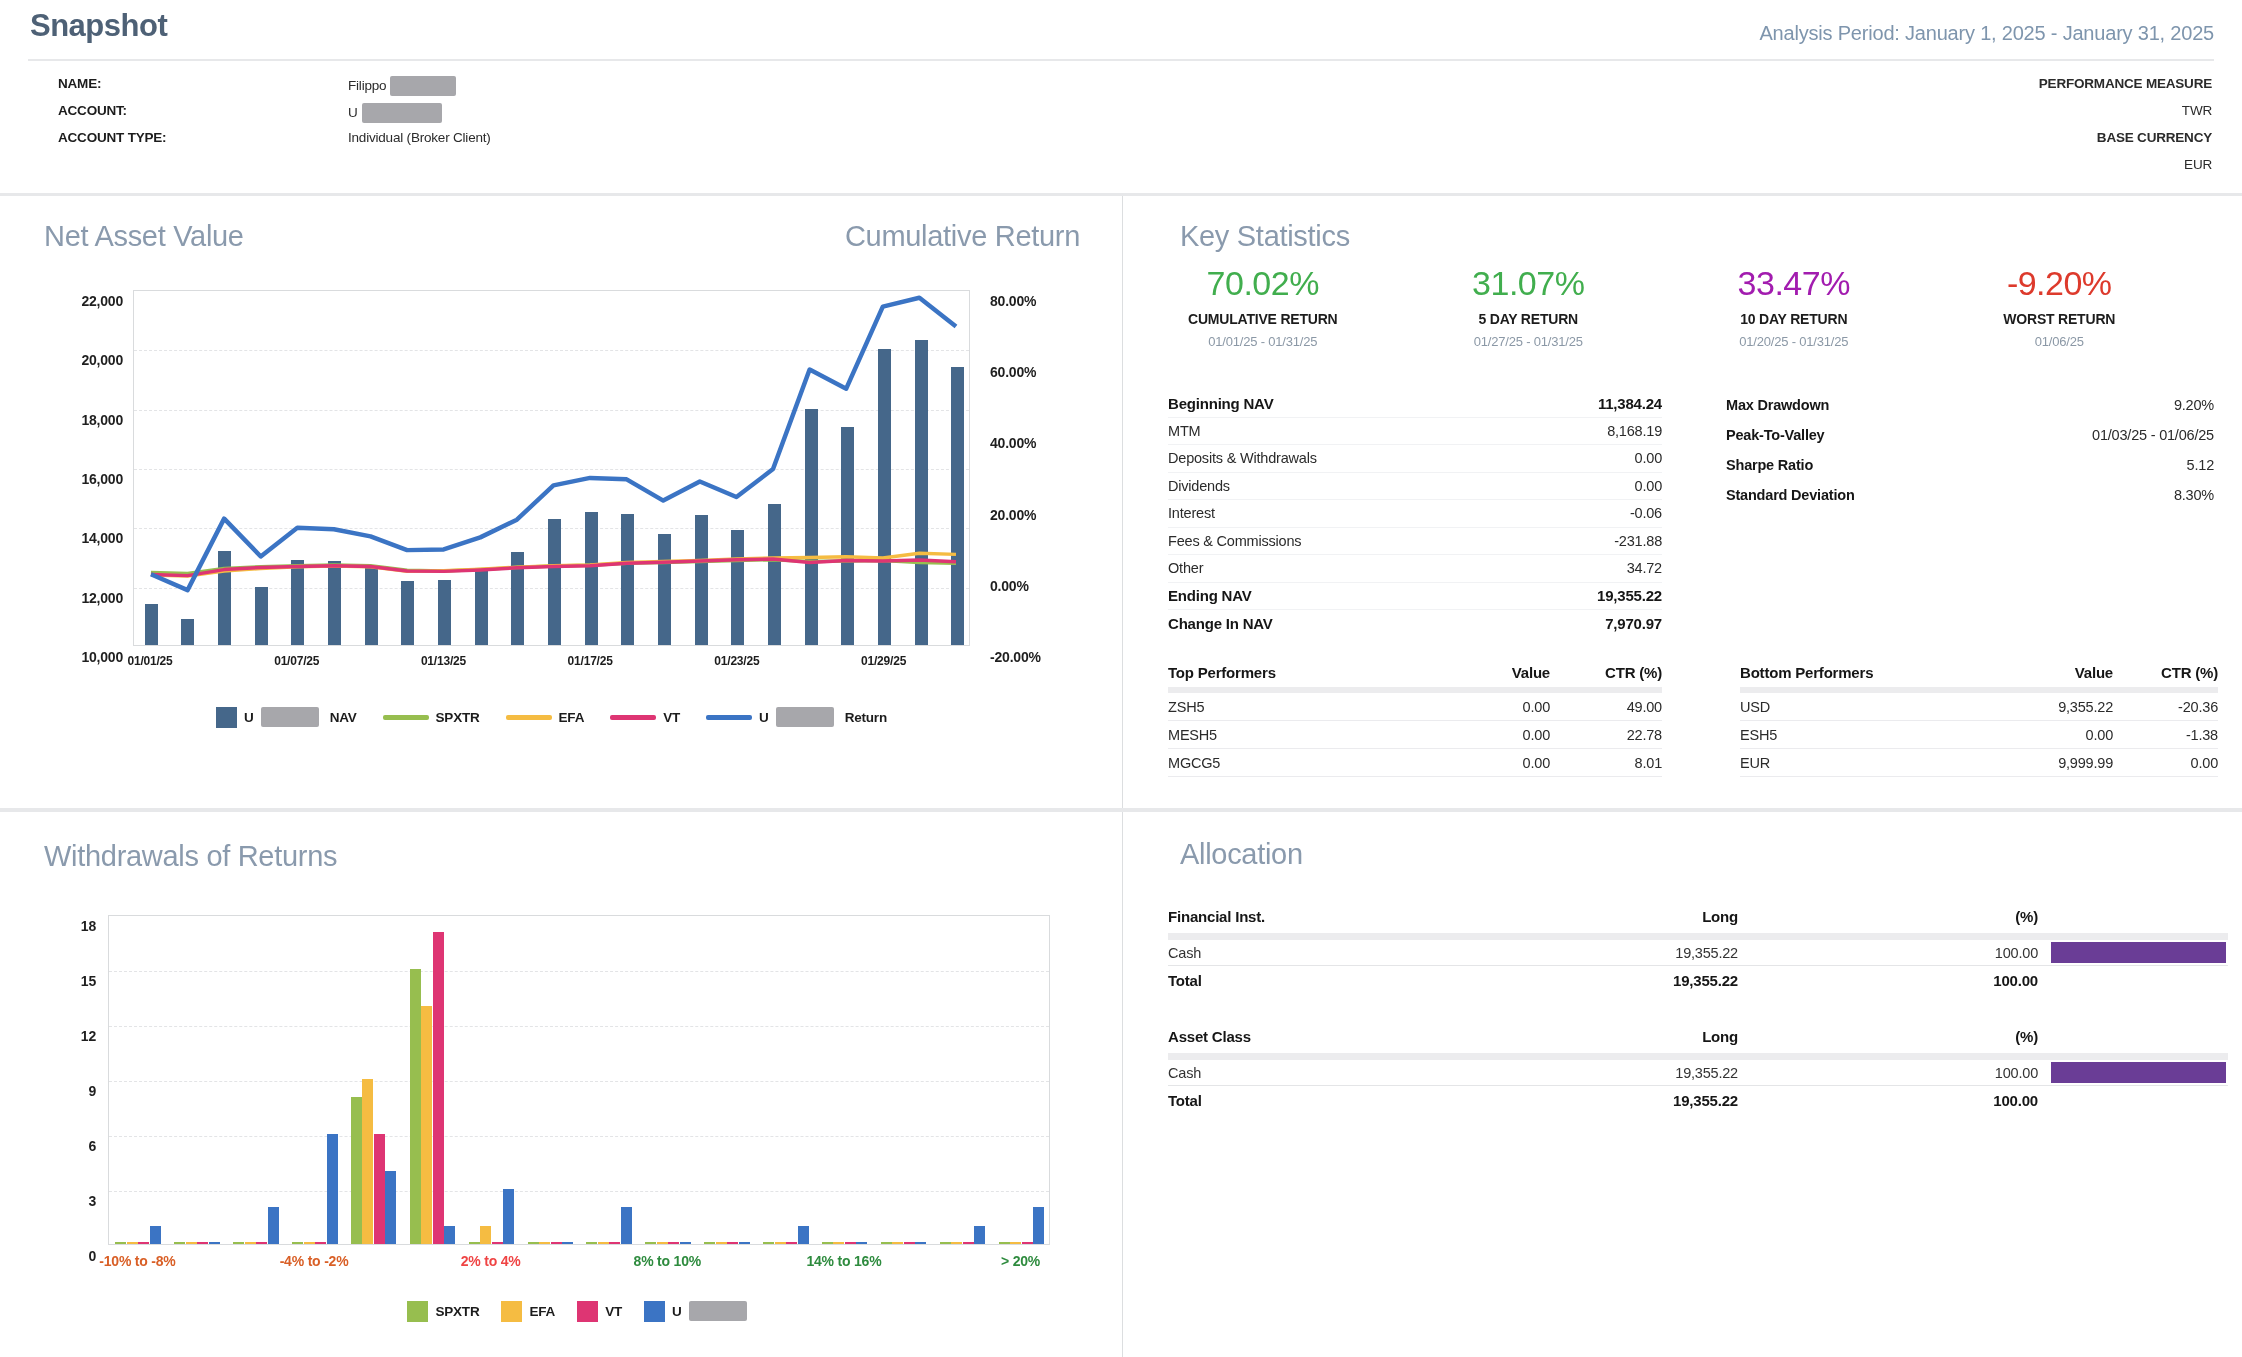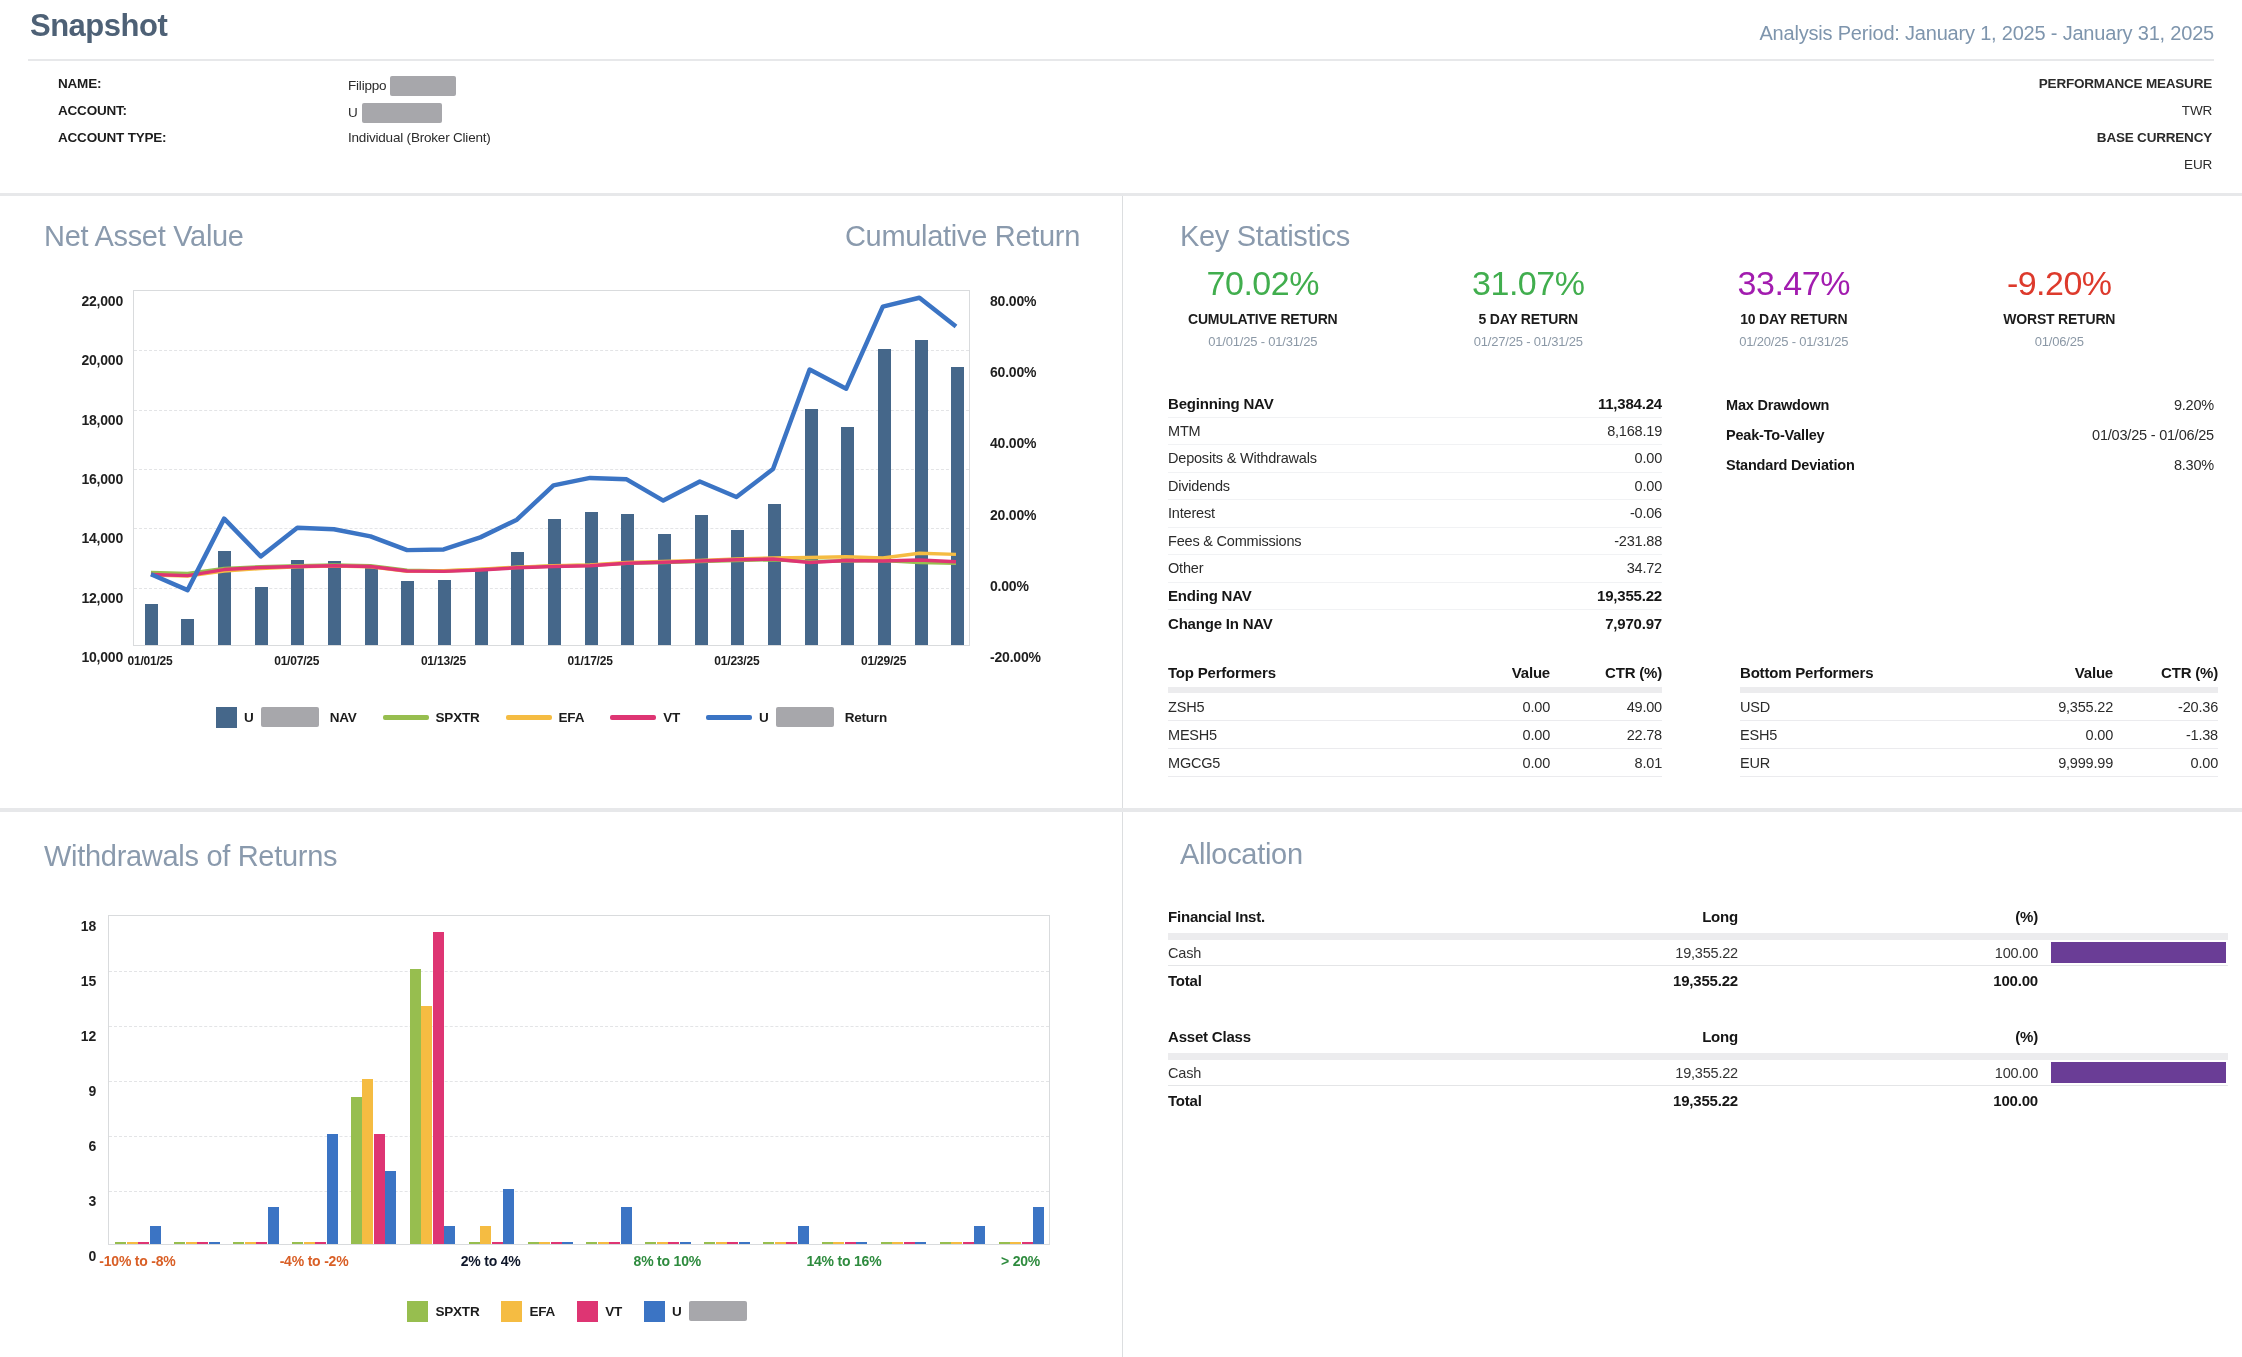--- a/index.html
+++ b/index.html
@@ -233,20 +233,24 @@
       </div>
     </div>
   <div class="abs risktbl" style="left:1726px;top:390px;width:488px;">
       <div class="srow">
         <span class="lab">Max Drawdown</span>
         <span class="colr">9.20%</span>
       </div>
       <div class="srow">
         <span class="lab">Peak-To-Valley</span>
         <span class="colr">01/03/25 - 01/06/25</span>
+      </div>
+      <div class="srow">
+        <span class="lab">Sharpe Ratio</span>
+        <span class="colr">5.12</span>
       </div>
       <div class="srow">
         <span class="lab">Standard Deviation</span>
         <span class="colr">8.30%</span>
       </div>
     </div>
   <div class="abs ptbl" style="left:1168px;top:660px;width:494px;">
       <div class="phead">
         <span style="flex: 1 1 0%;">Top Performers</span>
         <span class="colr" style="width: 115px;">Value</span>
@@ -370,21 +374,21 @@
       <div class="bar" style="left: 629.688px; width: 11px; height: 2px; background: rgb(59, 116, 196);"></div>
       <div class="bar" style="left: 688.562px; width: 11px; height: 18.3333px; background: rgb(59, 116, 196);"></div>
       <div class="bar" style="left: 747.438px; width: 11px; height: 2px; background: rgb(59, 116, 196);"></div>
       <div class="bar" style="left: 806.312px; width: 11px; height: 2px; background: rgb(59, 116, 196);"></div>
       <div class="bar" style="left: 865.188px; width: 11px; height: 18.3333px; background: rgb(59, 116, 196);"></div>
       <div class="bar" style="left: 924.062px; width: 11px; height: 36.6667px; background: rgb(59, 116, 196);"></div>
     </div>
   <div class="abs" style="left:108px;top:1253px;width:942px;height:22px;">
       <div class="tick-lab" style="left: -40.5625px; width: 140px; top: 0px; font-size: 14px; color: rgb(217, 95, 38);">-10% to -8%</div>
       <div class="tick-lab" style="left: 136.062px; width: 140px; top: 0px; font-size: 14px; color: rgb(217, 95, 38);">-4% to -2%</div>
-      <div class="tick-lab" style="left: 312.688px; width: 140px; top: 0px; font-size: 14px; color: #0f172a;">2% to 4%</div>
+      <div class="tick-lab" style="left: 312.688px; width: 140px; top: 0px; font-size: 14px; color: #ef4444;">2% to 4%</div>
       <div class="tick-lab" style="left: 489.312px; width: 140px; top: 0px; font-size: 14px; color: rgb(46, 139, 62);">8% to 10%</div>
       <div class="tick-lab" style="left: 665.938px; width: 140px; top: 0px; font-size: 14px; color: rgb(46, 139, 62);">14% to 16%</div>
       <div class="tick-lab" style="left: 842.562px; width: 140px; top: 0px; font-size: 14px; color: rgb(46, 139, 62);">&gt; 20%</div>
     </div>
   <div class="abs legend" style="left:108px;top:1296px;width:942px;height:30px;gap:22px;">
       <div class="legend-item">
         <div class="sq" style="background: rgb(151, 190, 79);"></div>
         <span>SPXTR</span>
       </div>
       <div class="legend-item">

